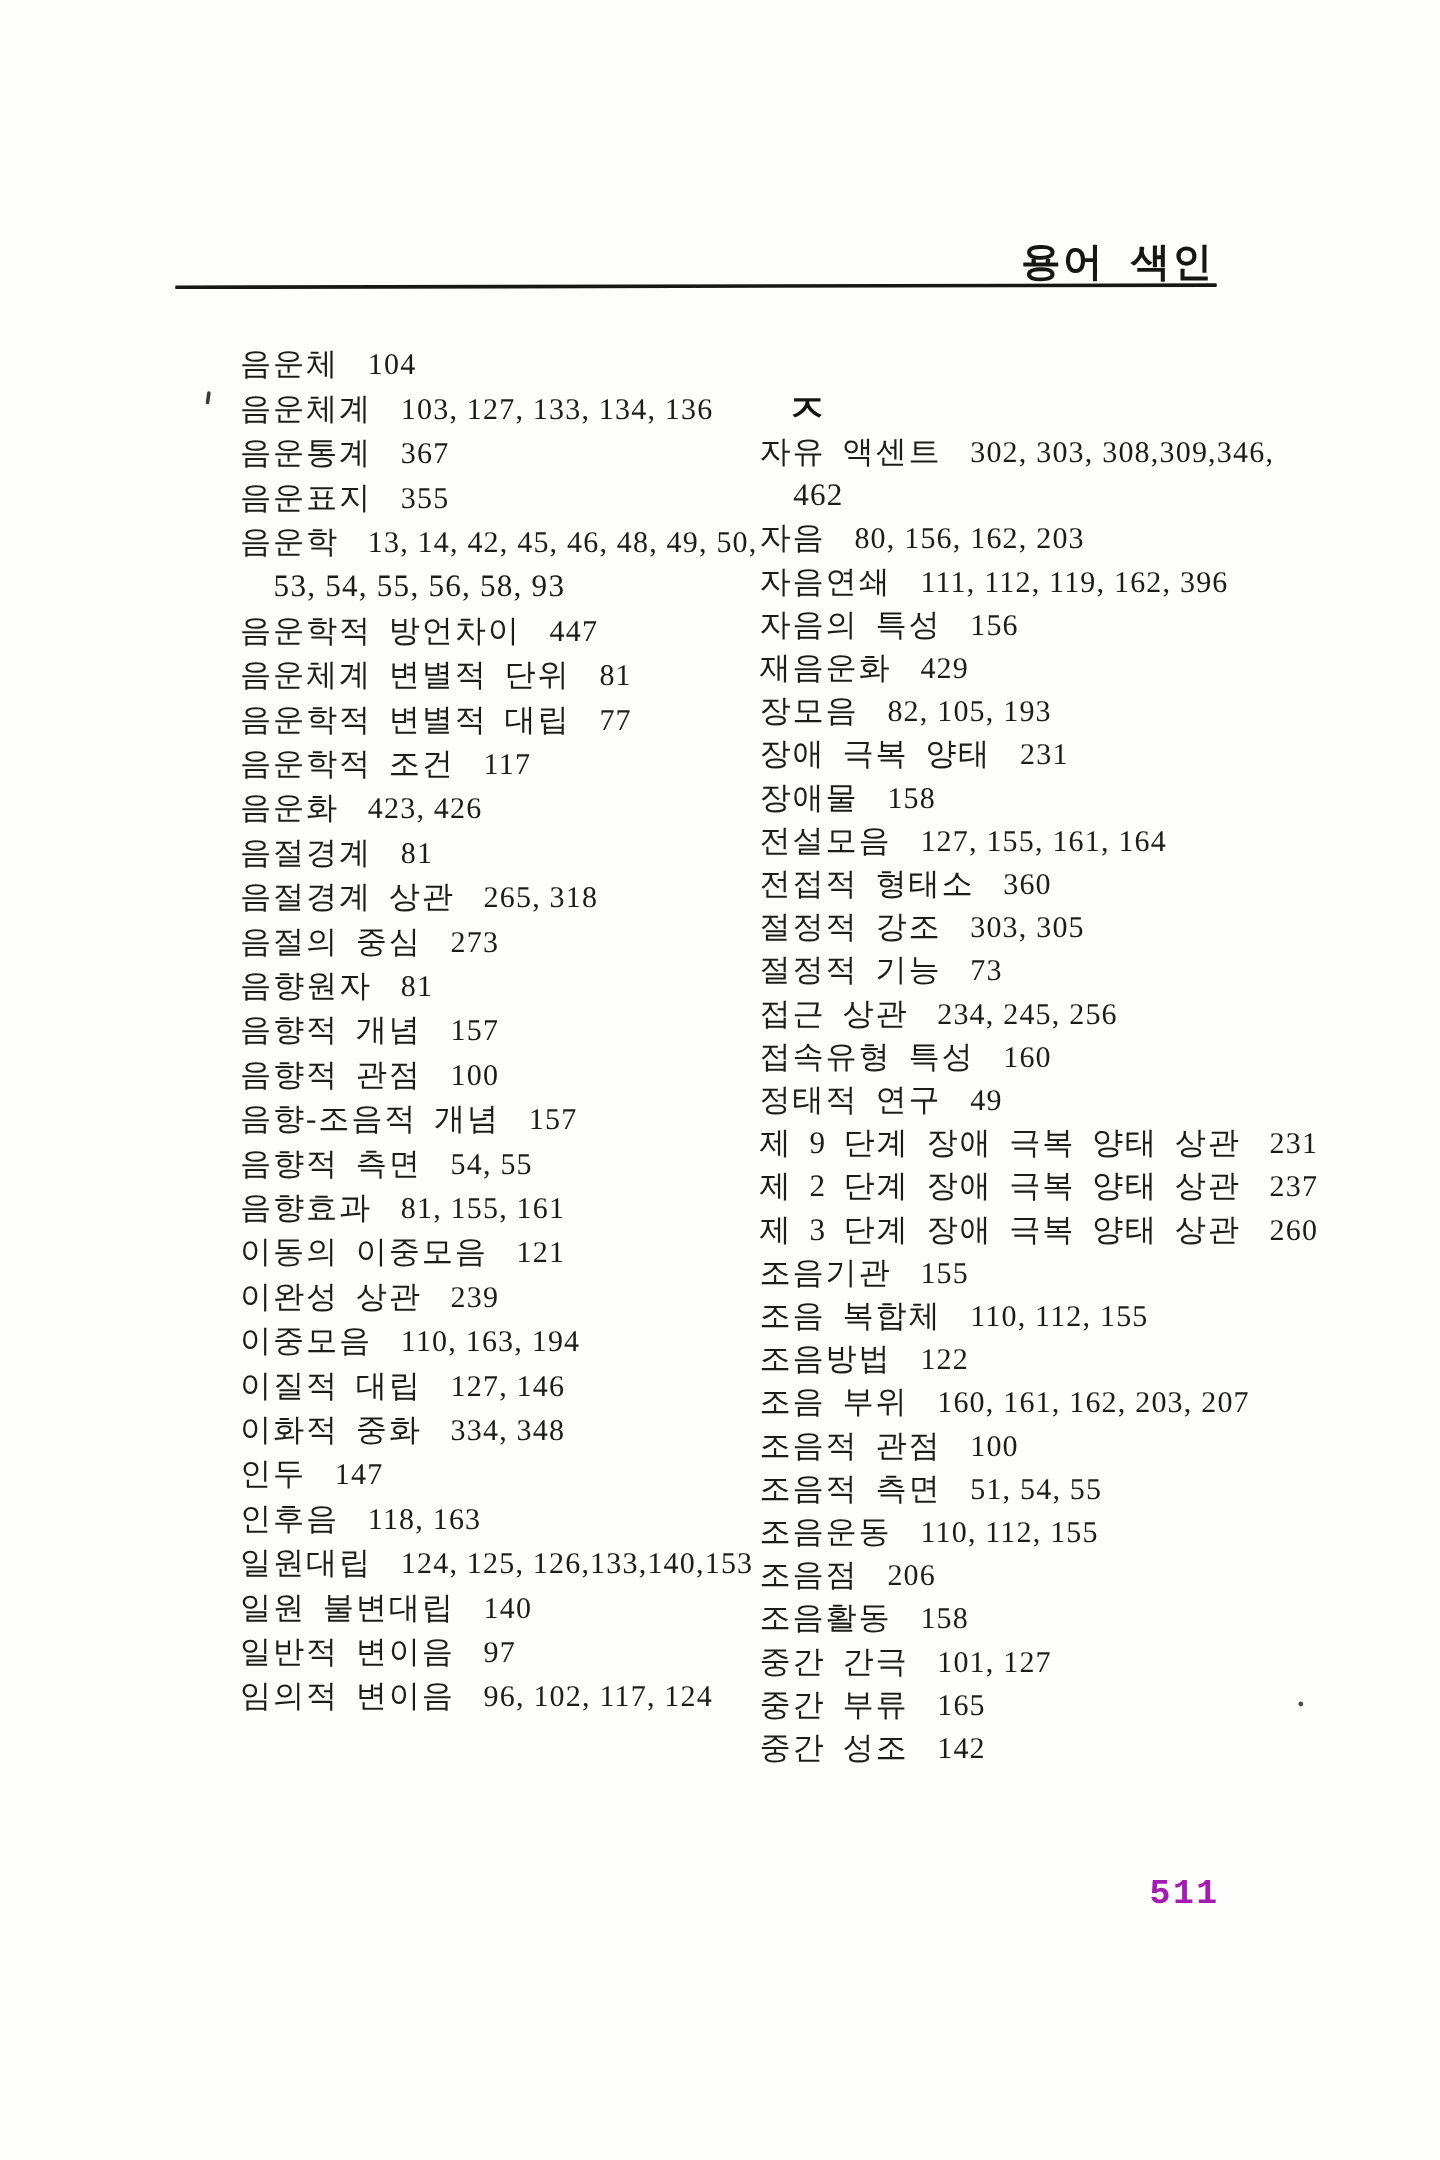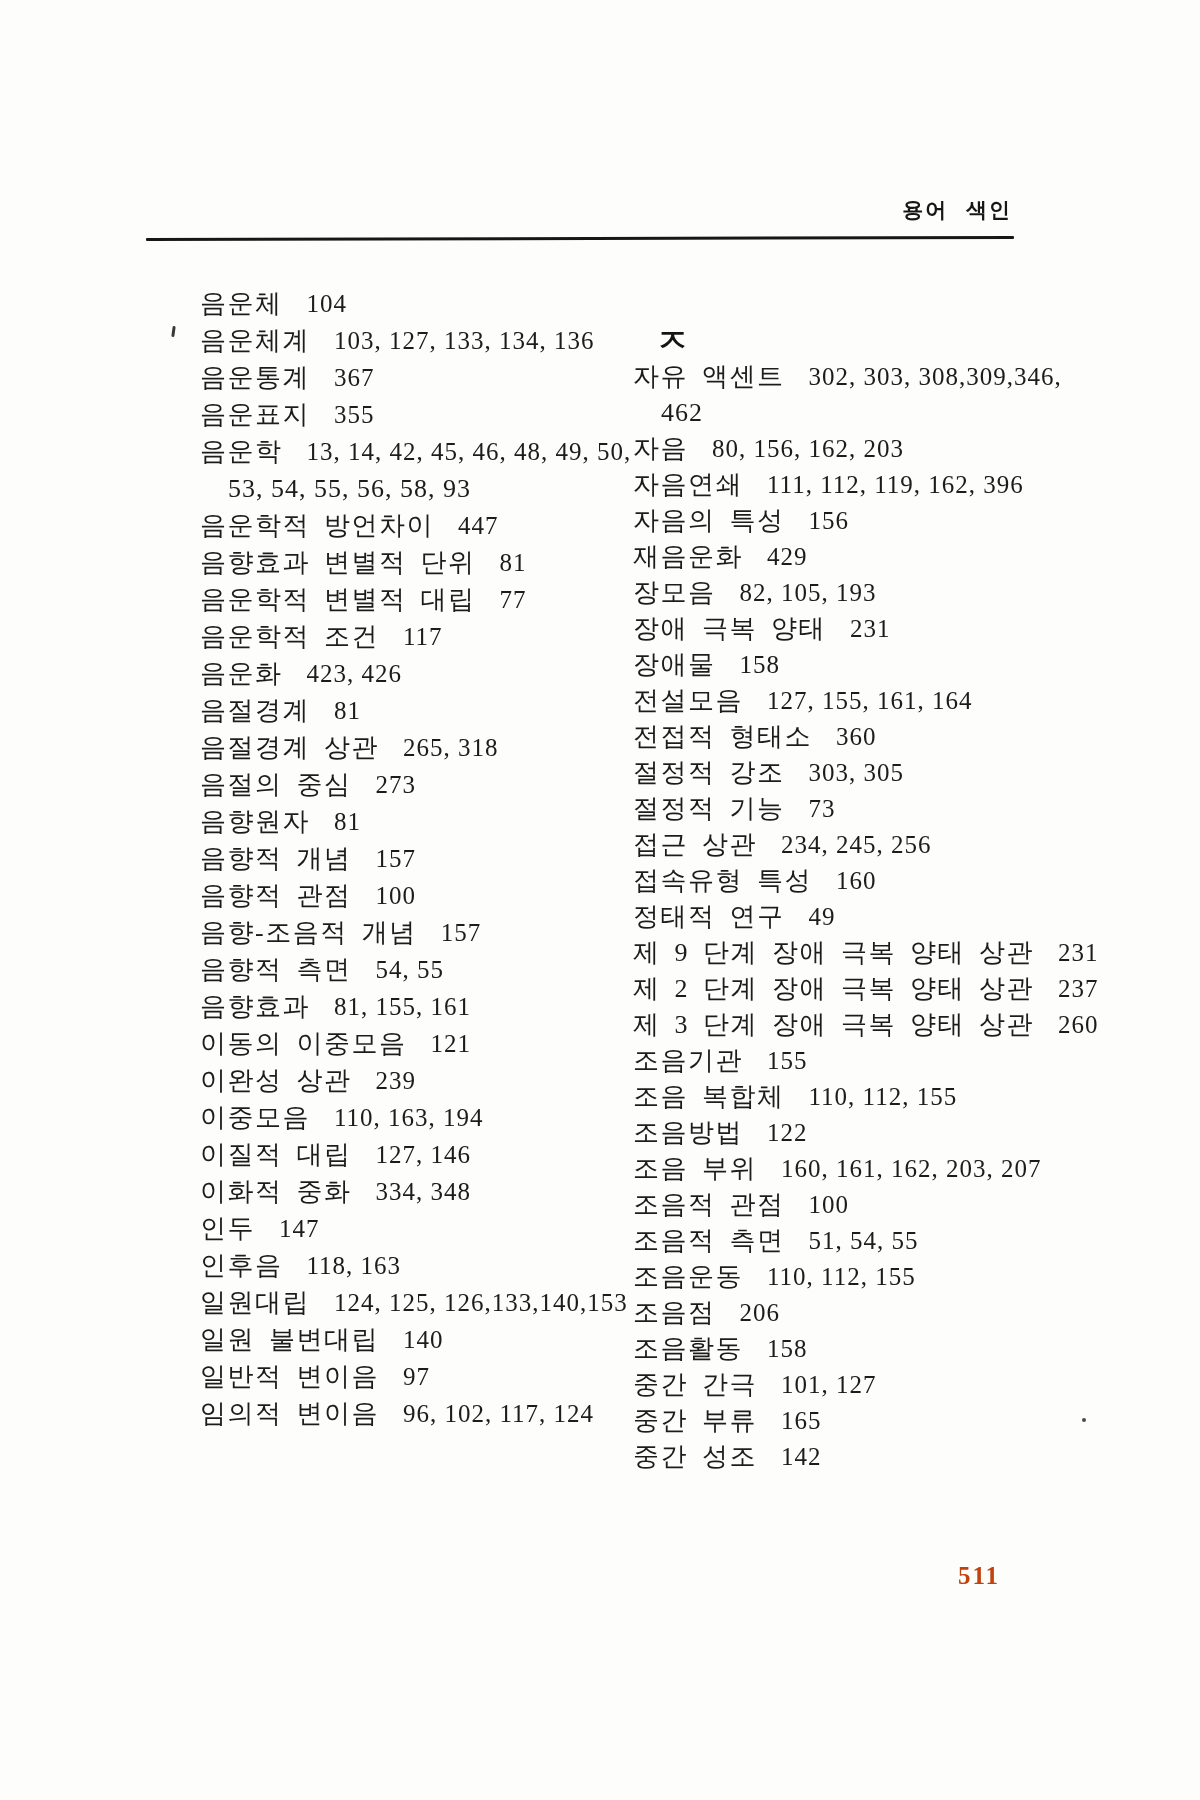--- a/index.html
+++ b/index.html
@@ -15,21 +15,21 @@
     background: #fdfdfb;
     overflow: hidden;
   }
   
   .running-header {
     position: absolute;
     top: 196px;
     right: 188px;
     font-family: "Liberation Sans", "DejaVu Sans", sans-serif;
     font-weight: 700;
-    font-size: 21px;
+    font-size: 33px;
     letter-spacing: 2px;
     word-spacing: 10px;
     color: #161616;
   }
   .header-rule {
     position: absolute;
     left: 146px;
     top: 237px;
     width: 868px;
     height: 3px;
@@ -73,24 +73,25 @@
   }
   .continuation {
     padding-left: 28px;
     font-size: 26px;
     letter-spacing: 1px;
   }
   .page-number {
     position: absolute;
     left: 958px;
     top: 1562px;
-    font-size: 25px;
+    font-size: 29px;
     font-weight: 600;
     letter-spacing: 2px;
-    color: #c2410c;
+    color: #a21caf;
+    font-family: Liberation Mono, monospace;
   }
   
   .artifact-tick {
     position: absolute;
     left: 172px;
     top: 326px;
     width: 3px;
     height: 11px;
     background: #3a3a3a;
     transform: rotate(8deg);
@@ -121,21 +122,21 @@
   <span class="artifact-dot"></span>
 
   <div class="col col-left" id="col-left-entries">
       <div class="entry"><span class="term">음운체</span><span class="pages">104</span></div>
       <div class="entry"><span class="term">음운체계</span><span class="pages">103, 127, 133, 134, 136</span></div>
       <div class="entry"><span class="term">음운통계</span><span class="pages">367</span></div>
       <div class="entry"><span class="term">음운표지</span><span class="pages">355</span></div>
       <div class="entry"><span class="term">음운학</span><span class="pages">13, 14, 42, 45, 46, 48, 49, 50,</span></div>
       <div class="entry continuation">53, 54, 55, 56, 58, 93</div>
       <div class="entry"><span class="term">음운학적 방언차이</span><span class="pages">447</span></div>
-      <div class="entry"><span class="term">음향효과 변별적 단위</span><span class="pages">81</span></div>
+      <div class="entry"><span class="term">음운체계 변별적 단위</span><span class="pages">81</span></div>
       <div class="entry"><span class="term">음운학적 변별적 대립</span><span class="pages">77</span></div>
       <div class="entry"><span class="term">음운학적 조건</span><span class="pages">117</span></div>
       <div class="entry"><span class="term">음운화</span><span class="pages">423, 426</span></div>
       <div class="entry"><span class="term">음절경계</span><span class="pages">81</span></div>
       <div class="entry"><span class="term">음절경계 상관</span><span class="pages">265, 318</span></div>
       <div class="entry"><span class="term">음절의 중심</span><span class="pages">273</span></div>
       <div class="entry"><span class="term">음향원자</span><span class="pages">81</span></div>
       <div class="entry"><span class="term">음향적 개념</span><span class="pages">157</span></div>
       <div class="entry"><span class="term">음향적 관점</span><span class="pages">100</span></div>
       <div class="entry"><span class="term">음향-조음적 개념</span><span class="pages">157</span></div>

